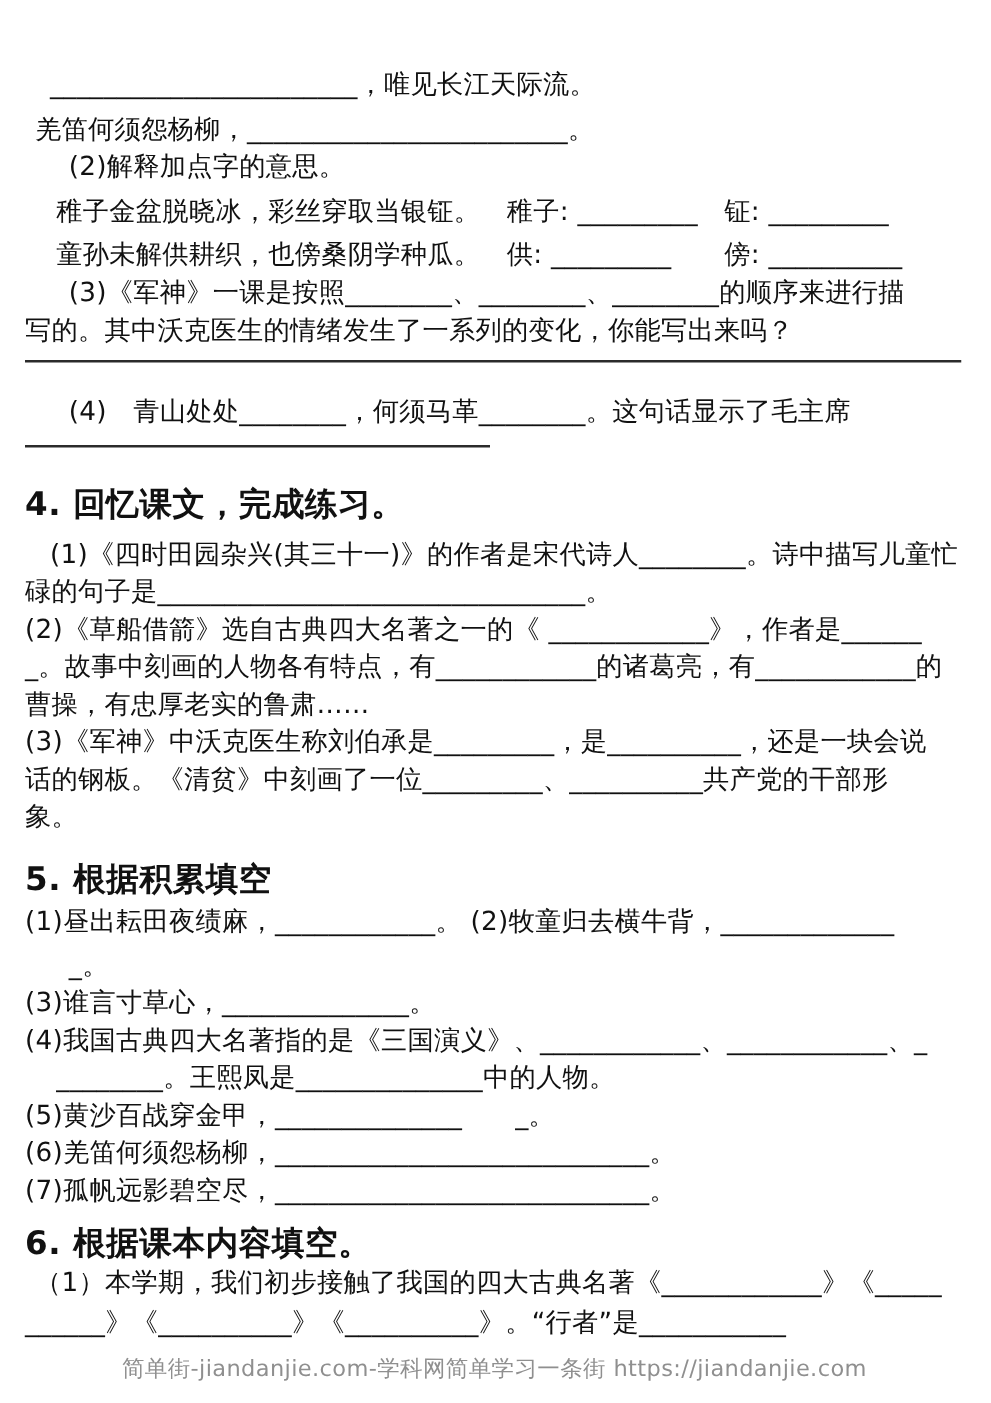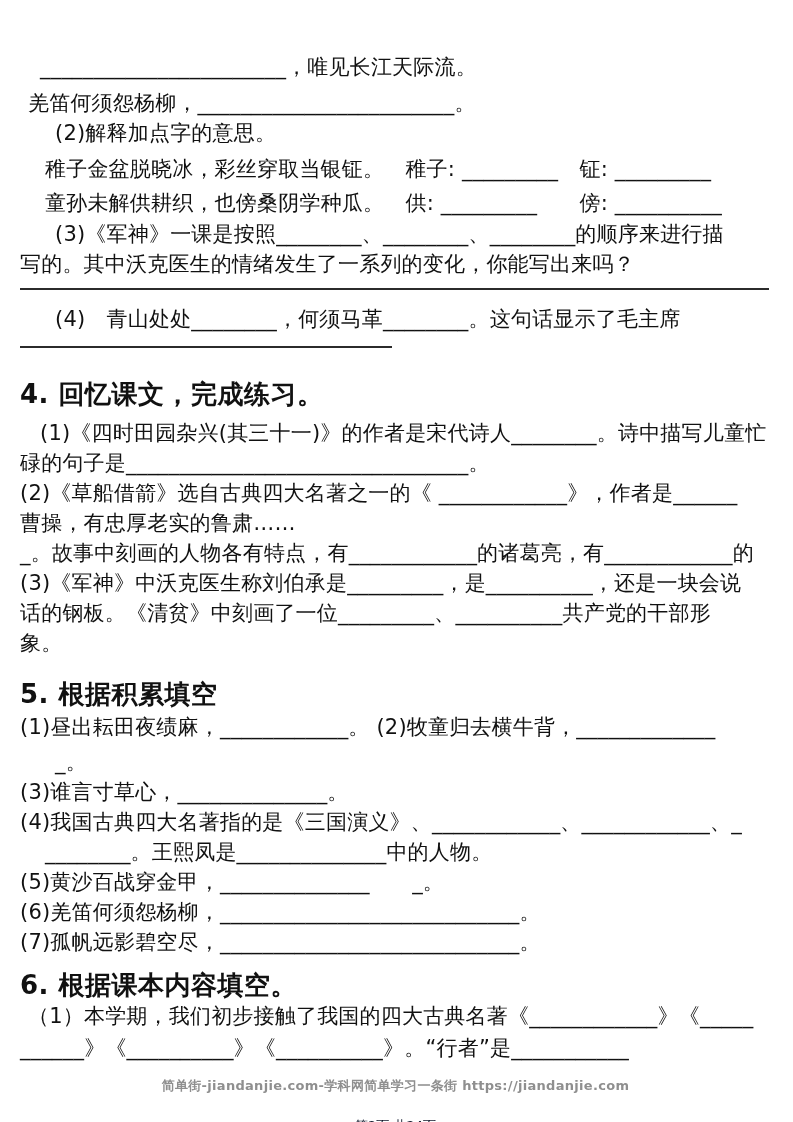--- a/index.html
+++ b/index.html
@@ -56,31 +56,31 @@
   .answer-rule.full { width: 749px; margin-top: 9px; }
   .answer-rule.partial { width: 372px; margin-top: 12px; }
 
   .mt4  { margin-top: 4px; }
   .mt6  { margin-top: 6px; }
   .mt1  { margin-top: 1px; }
   .mt2  { margin-top: 2px; }
   .mt5  { margin-top: 5px; }
   .mt8  { margin-top: 8px; }
   .mt12 { margin-top: 12px; }
-  .mt14 { margin-top: 14px; }
+  .mt14 { margin-top: 24px; }
   .mt20 { margin-top: 20px; }
   .mt30 { margin-top: 30px; }
 
   .footer-site {
     margin-top: 10px;
     text-align: center;
-    font-size: 13px;
+    font-size: 18px;
     line-height: 26px;
     color: #8f8f8f;
-    font-weight: 700;
+    font-weight: 400;
     letter-spacing: 0.3px;
   }
   .footer-page {
     margin-top: 18px;
     text-align: center;
     font-size: 13px;
     line-height: 18px;
     color: #0f172a;
     font-weight: 500;
   }
@@ -104,22 +104,22 @@
   <div class="answer-rule full"></div>
 
   <p class="line ind35 mt14">(4)　青山处处________，何须马革________。这句话显示了毛主席</p>
 
   <div class="answer-rule partial"></div>
 
   <p class="heading mt30">4. 回忆课文，完成练习。</p>
   <p class="line ind20 mt8">(1)《四时田园杂兴(其三十一)》的作者是宋代诗人________。诗中描写儿童忙</p>
   <p class="line">碌的句子是________________________________。</p>
   <p class="line">(2)《草船借箭》选自古典四大名著之一的《 ____________》，作者是______</p>
+  <p class="line">_。故事中刻画的人物各有特点，有____________的诸葛亮，有____________的</p>
   <p class="line">曹操，有忠厚老实的鲁肃……</p>
-  <p class="line">_。故事中刻画的人物各有特点，有____________的诸葛亮，有____________的</p>
   <p class="line">(3)《军神》中沃克医生称刘伯承是_________，是__________，还是一块会说</p>
   <p class="line">话的钢板。《清贫》中刻画了一位_________、__________共产党的干部形</p>
   <p class="line">象。</p>
 
   <p class="heading mt20">5. 根据积累填空</p>
   <p class="line mt2">(1)昼出耘田夜绩麻，____________。  (2)牧童归去横牛背，_____________</p>
   <p class="line ind35 mt5">_。</p>
   <p class="line">(3)谁言寸草心，______________。</p>
   <p class="line">(4)我国古典四大名著指的是《三国演义》、____________、____________、_</p>
   <p class="line ind25">________。王熙凤是______________中的人物。</p>

